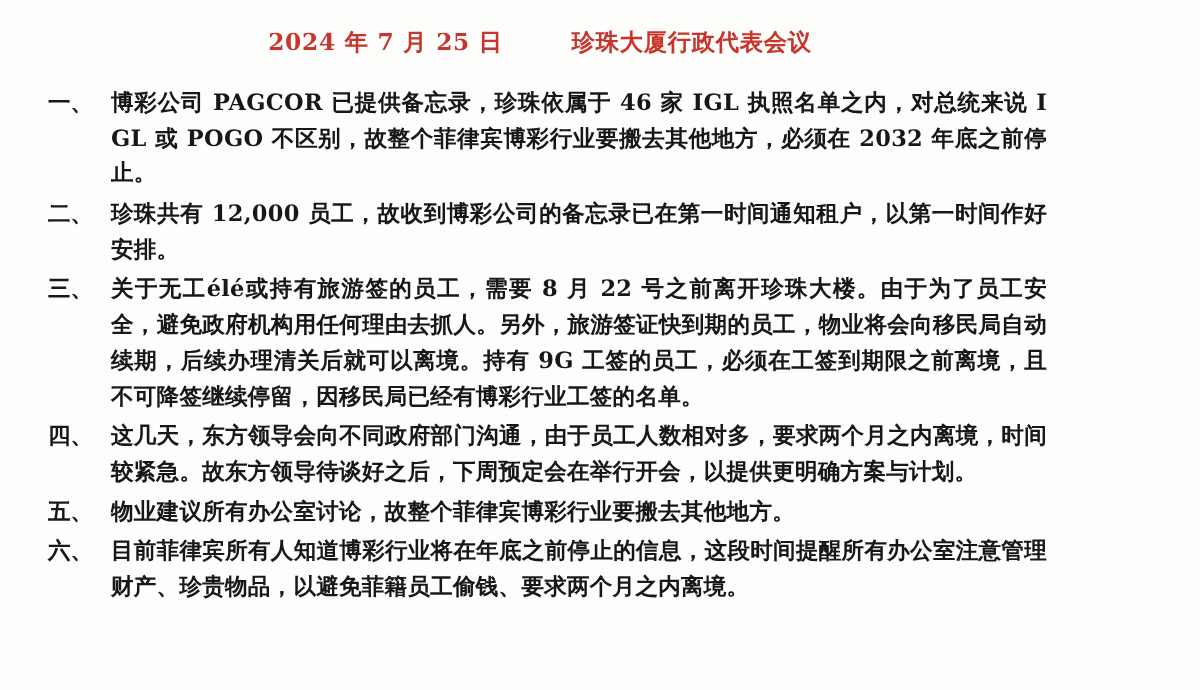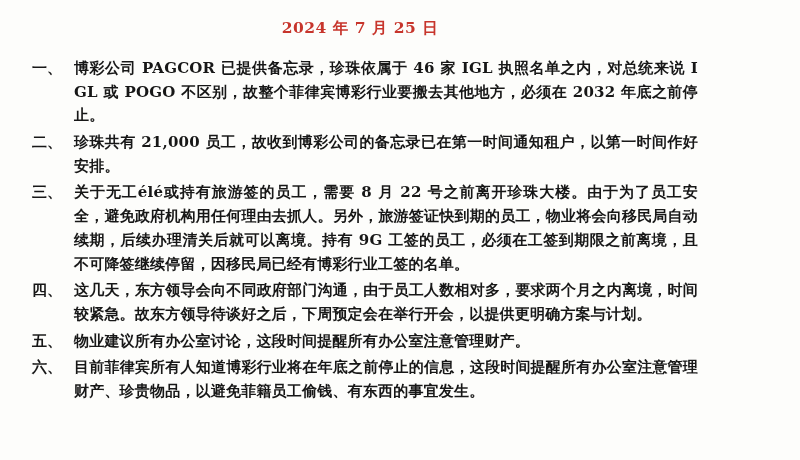--- a/index.html
+++ b/index.html
@@ -66,48 +66,49 @@
     word-break: break-all;
   }
 </style>
 </head>
 <body>
 
 <div class="page">
 
   <div class="title-row">
     <span class="title-date">2024 年 7 月 25 日</span>
+    <span class="title-main">珍珠大厦行政代表会议</span>
   </div>
 
   <div class="body">
 
     <div class="item">
       <span class="item-num">一、</span>
       <span class="item-text">博彩公司 PAGCOR 已提供备忘录，珍珠依属于 46 家 IGL 执照名单之内，对总统来说 IGL 或 POGO 不区别，故整个菲律宾博彩行业要搬去其他地方，必须在 2032 年底之前停止。</span>
     </div>
 
     <div class="item">
       <span class="item-num">二、</span>
-      <span class="item-text">珍珠共有 21,000 员工，故收到博彩公司的备忘录已在第一时间通知租户，以第一时间作好安排。</span>
+      <span class="item-text">珍珠共有 12,000 员工，故收到博彩公司的备忘录已在第一时间通知租户，以第一时间作好安排。</span>
     </div>
 
     <div class="item">
       <span class="item-num">三、</span>
       <span class="item-text">关于无工élé或持有旅游签的员工，需要 8 月 22 号之前离开珍珠大楼。由于为了员工安全，避免政府机构用任何理由去抓人。另外，旅游签证快到期的员工，物业将会向移民局自动续期，后续办理清关后就可以离境。持有 9G 工签的员工，必须在工签到期限之前离境，且不可降签继续停留，因移民局已经有博彩行业工签的名单。</span>
     </div>
 
     <div class="item">
       <span class="item-num">四、</span>
       <span class="item-text">这几天，东方领导会向不同政府部门沟通，由于员工人数相对多，要求两个月之内离境，时间较紧急。故东方领导待谈好之后，下周预定会在举行开会，以提供更明确方案与计划。</span>
     </div>
 
     <div class="item">
       <span class="item-num">五、</span>
-      <span class="item-text">物业建议所有办公室讨论，这段时间提醒所有办公室注意管理财产。</span>
+      <span class="item-text">物业建议所有办公室讨论，故整个菲律宾博彩行业要搬去其他地方。</span>
     </div>
 
     <div class="item">
       <span class="item-num">六、</span>
-      <span class="item-text">目前菲律宾所有人知道博彩行业将在年底之前停止的信息，这段时间提醒所有办公室注意管理财产、珍贵物品，以避免菲籍员工偷钱、有东西的事宜发生。</span>
+      <span class="item-text">目前菲律宾所有人知道博彩行业将在年底之前停止的信息，这段时间提醒所有办公室注意管理财产、珍贵物品，以避免菲籍员工偷钱、要求两个月之内离境。</span>
     </div>
 
   </div>
 </div>
 
 </body></html>

